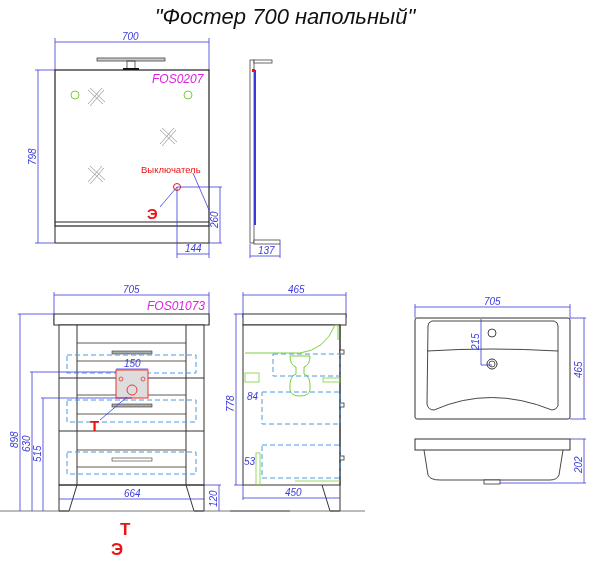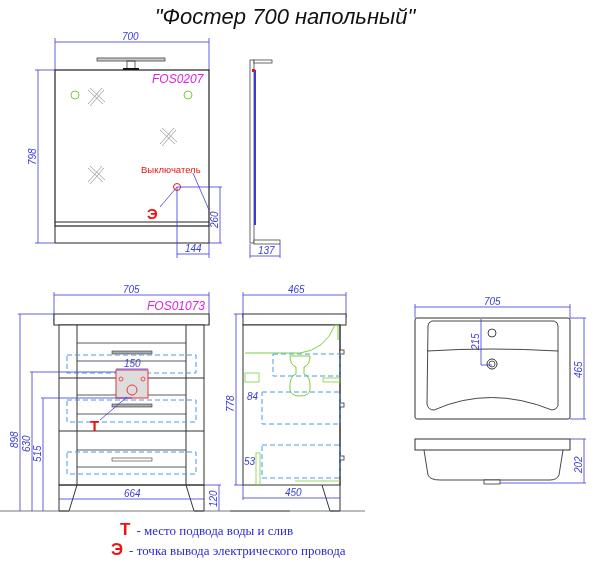--- a/index.html
+++ b/index.html
@@ -214,19 +214,17 @@
     <line x1="500" y1="483" x2="586" y2="483" stroke="#3b3bdc" stroke-width="0.8"></line>
     <line x1="584" y1="439" x2="584" y2="483" stroke="#3b3bdc" stroke-width="0.8"></line>
     <line x1="570" y1="439" x2="586" y2="439" stroke="#3b3bdc" stroke-width="0.8"></line>
     <text class="dim" transform="translate(582,473) rotate(-90)">202</text>
   </g>
 </svg>
 
 <div class="legend">
   <div class="leg-row" style="left:120px;top:0px;">
     <span class="leg-mark">Т</span>
-    <span class="leg-text">- место подвода воды и слив</span>
   </div>
   <div class="leg-row" style="left:111px;top:20px;">
     <span class="leg-mark">Э</span>
-    <span class="leg-text">- точка вывода электрического провода</span>
   </div>
 </div>
 
 </body></html>

